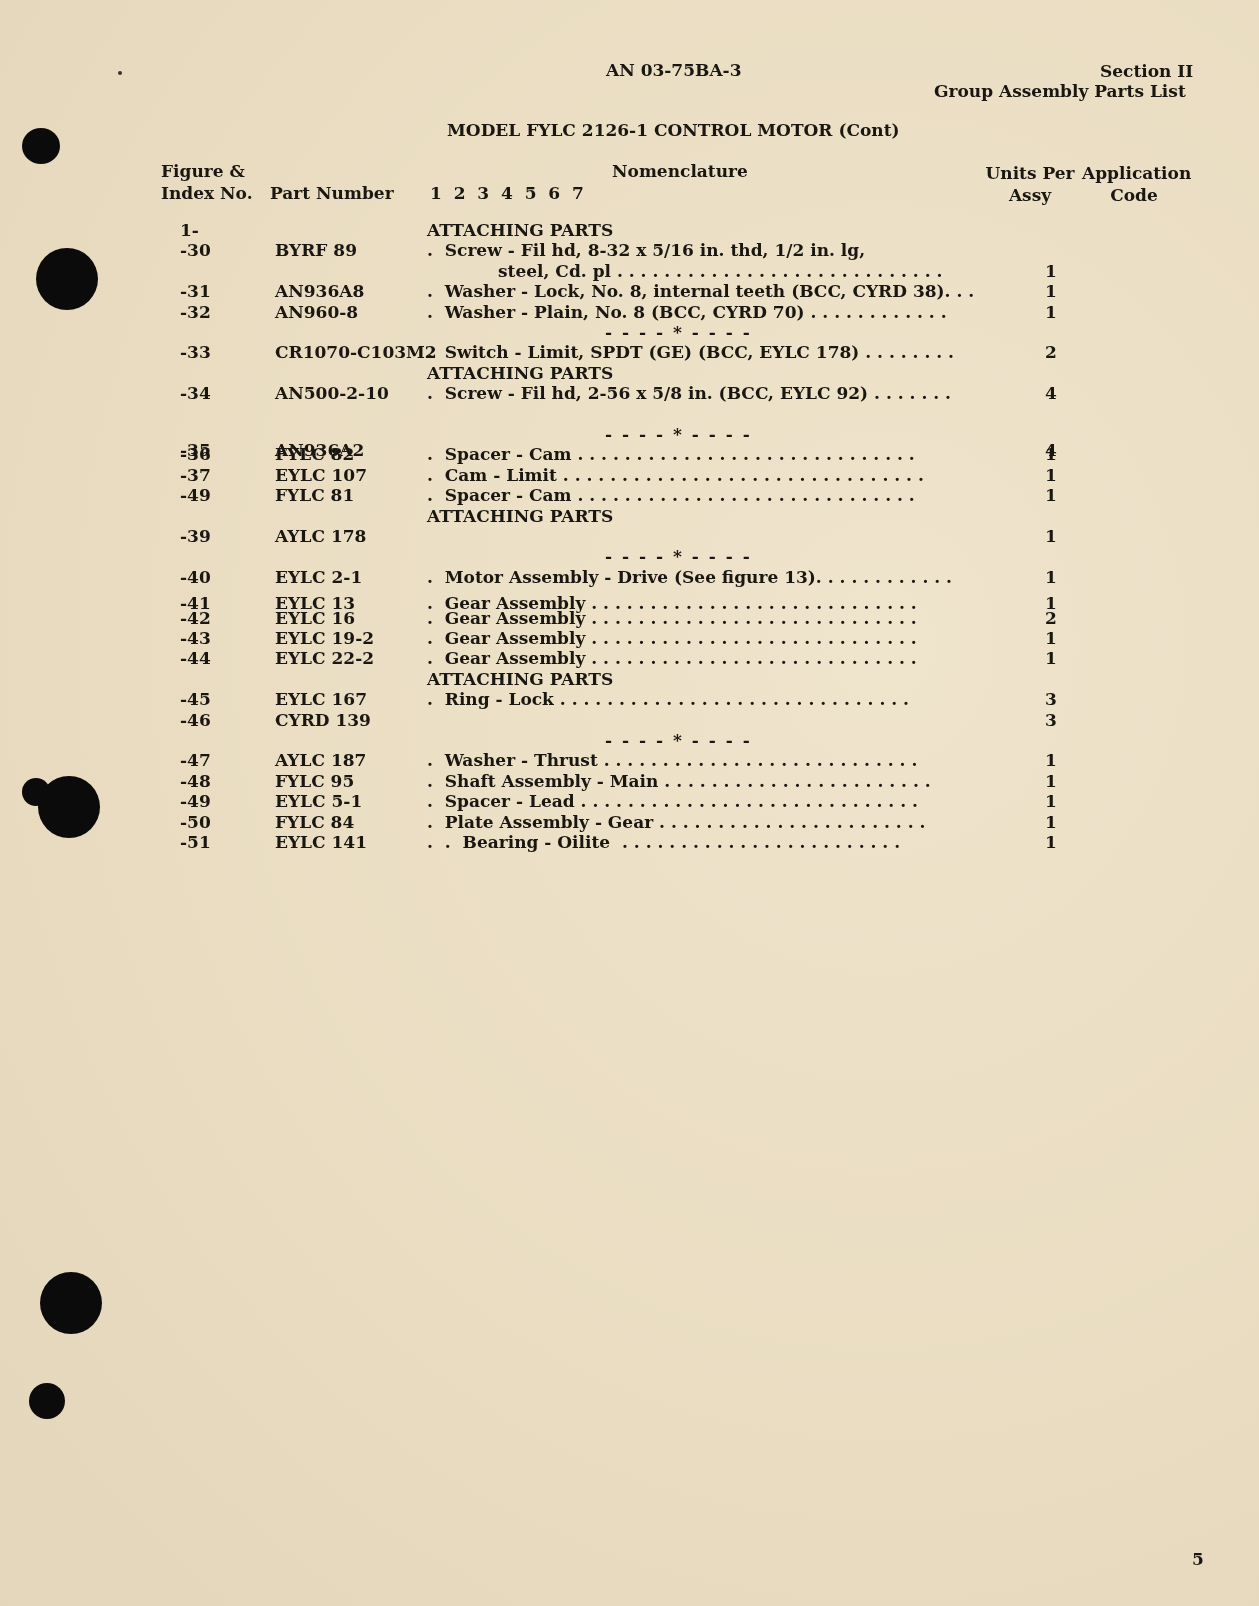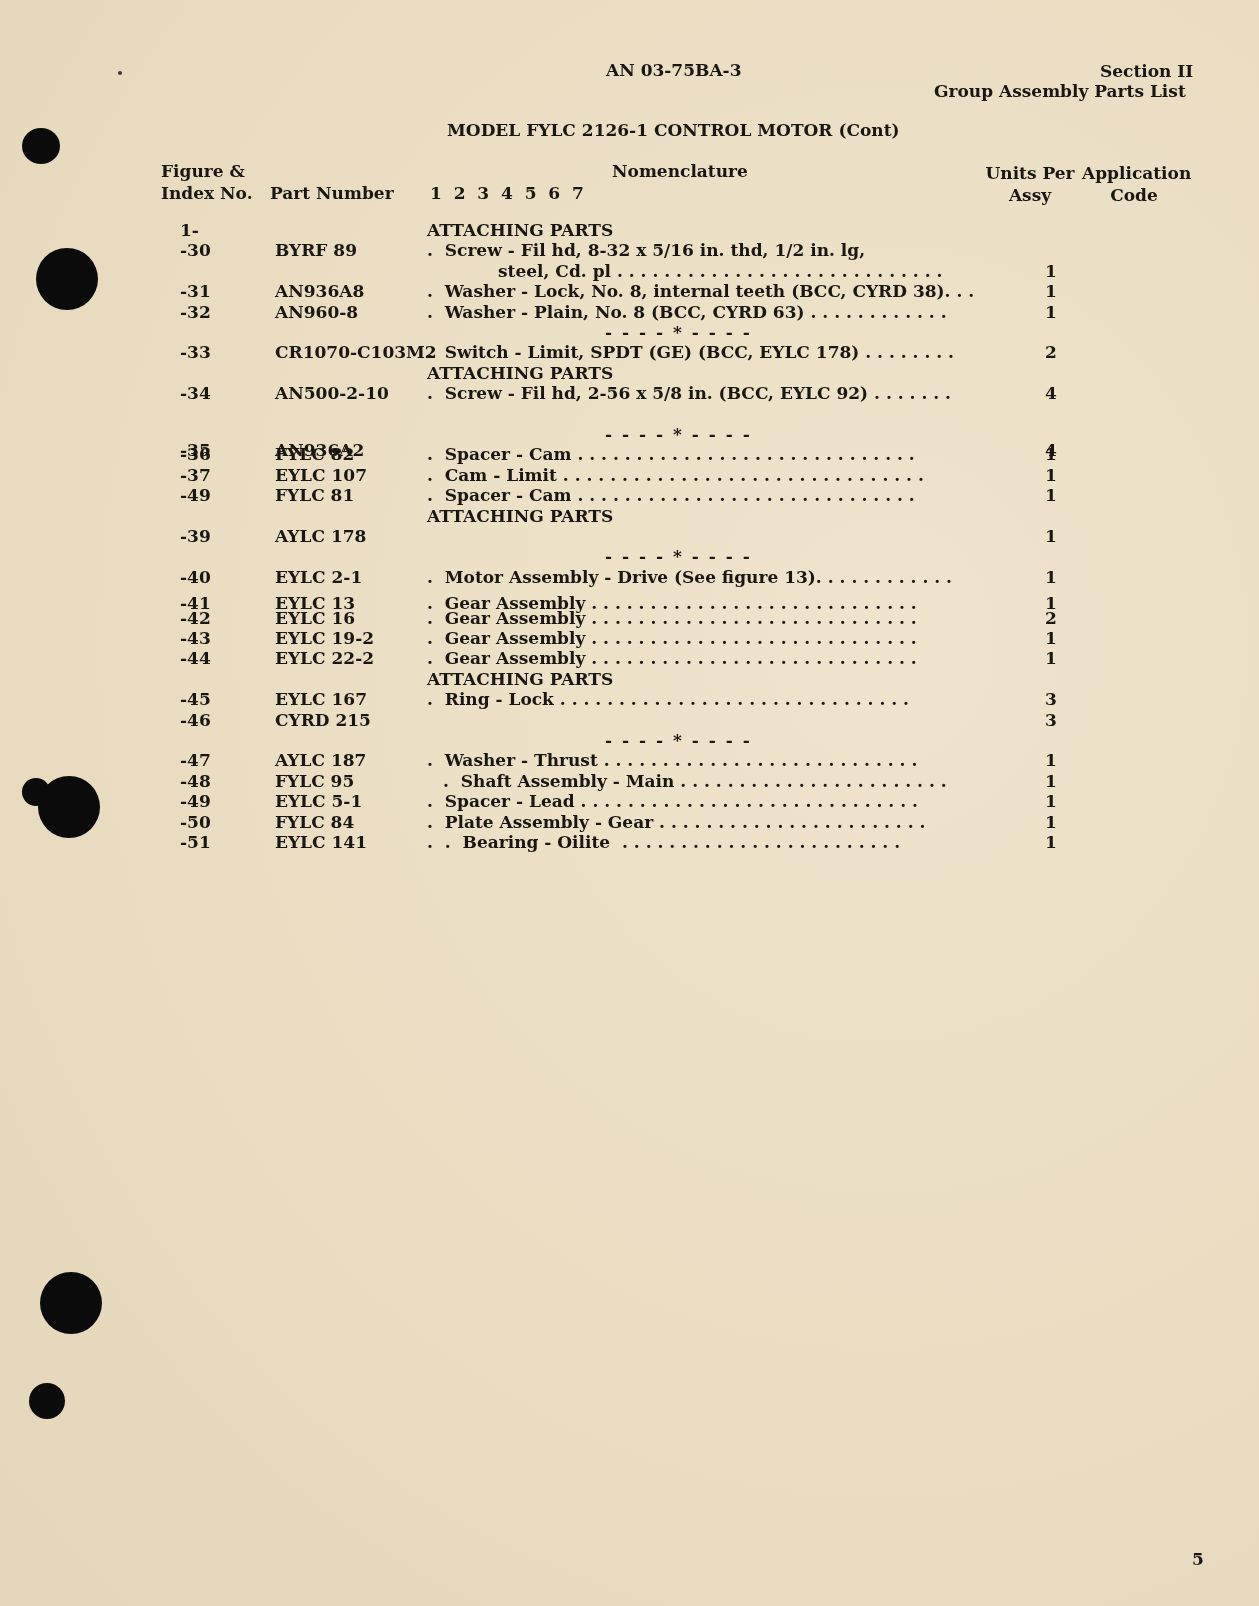--- a/index.html
+++ b/index.html
@@ -83,21 +83,21 @@
     </div>
     <div class="row" style="top: 281.2px;">
       <span class="idx" style="white-space: pre;">-31</span>
       <span class="pn" style="white-space: pre;">AN936A8</span>
       <span class="nom" style="white-space: pre;">.  Washer - Lock, No. 8, internal teeth (BCC, CYRD 38). . .</span>
       <span class="units" style="white-space: pre;">1</span>
     </div>
     <div class="row" style="top: 301.6px;">
       <span class="idx" style="white-space: pre;">-32</span>
       <span class="pn" style="white-space: pre;">AN960-8</span>
-      <span class="nom" style="white-space: pre;">.  Washer - Plain, No. 8 (BCC, CYRD 63) . . . . . . . . . . . .</span>
+      <span class="nom" style="white-space: pre;">.  Washer - Plain, No. 8 (BCC, CYRD 70) . . . . . . . . . . . .</span>
       <span class="units" style="white-space: pre;">1</span>
     </div>
     <div class="row" style="top: 322px;">
       <span class="idx" style="white-space: pre;"></span>
       <span class="pn" style="white-space: pre;"></span>
       <span class="sep" style="white-space: pre;">- - - - * - - - -</span>
       <span class="units" style="white-space: pre;"></span>
     </div>
     <div class="row" style="top: 342.4px;">
       <span class="idx" style="white-space: pre;">-33</span>
@@ -200,39 +200,39 @@
       <span class="units" style="white-space: pre;"></span>
     </div>
     <div class="row" style="top: 689.2px;">
       <span class="idx" style="white-space: pre;">-45</span>
       <span class="pn" style="white-space: pre;">EYLC 167</span>
       <span class="nom" style="white-space: pre;">.  Ring - Lock . . . . . . . . . . . . . . . . . . . . . . . . . . . . . .</span>
       <span class="units" style="white-space: pre;">3</span>
     </div>
     <div class="row" style="top: 709.6px;">
       <span class="idx" style="white-space: pre;">-46</span>
-      <span class="pn" style="white-space: pre;">CYRD 215</span>
+      <span class="pn" style="white-space: pre;">CYRD 139</span>
       <span class="units" style="white-space: pre;">3</span>
     </div>
     <div class="row" style="top: 730px;">
       <span class="idx" style="white-space: pre;"></span>
       <span class="pn" style="white-space: pre;"></span>
       <span class="sep" style="white-space: pre;">- - - - * - - - -</span>
       <span class="units" style="white-space: pre;"></span>
     </div>
     <div class="row" style="top: 750.4px;">
       <span class="idx" style="white-space: pre;">-47</span>
       <span class="pn" style="white-space: pre;">AYLC 187</span>
       <span class="nom" style="white-space: pre;">.  Washer - Thrust . . . . . . . . . . . . . . . . . . . . . . . . . . .</span>
       <span class="units" style="white-space: pre;">1</span>
     </div>
     <div class="row" style="top: 770.8px;">
       <span class="idx" style="white-space: pre;">-48</span>
       <span class="pn" style="white-space: pre;">FYLC 95</span>
-      <span class="nom" style="white-space: pre; margin-left: 16px;">.  Shaft Assembly - Main . . . . . . . . . . . . . . . . . . . . . . .</span>
+      <span class="nom" style="white-space: pre;">.  Shaft Assembly - Main . . . . . . . . . . . . . . . . . . . . . . .</span>
       <span class="units" style="white-space: pre;">1</span>
     </div>
     <div class="row" style="top: 791.2px;">
       <span class="idx" style="white-space: pre;">-49</span>
       <span class="pn" style="white-space: pre;">EYLC 5-1</span>
       <span class="nom" style="white-space: pre;">.  Spacer - Lead . . . . . . . . . . . . . . . . . . . . . . . . . . . . .</span>
       <span class="units" style="white-space: pre;">1</span>
     </div>
     <div class="row" style="top: 811.6px;">
       <span class="idx" style="white-space: pre;">-50</span>

